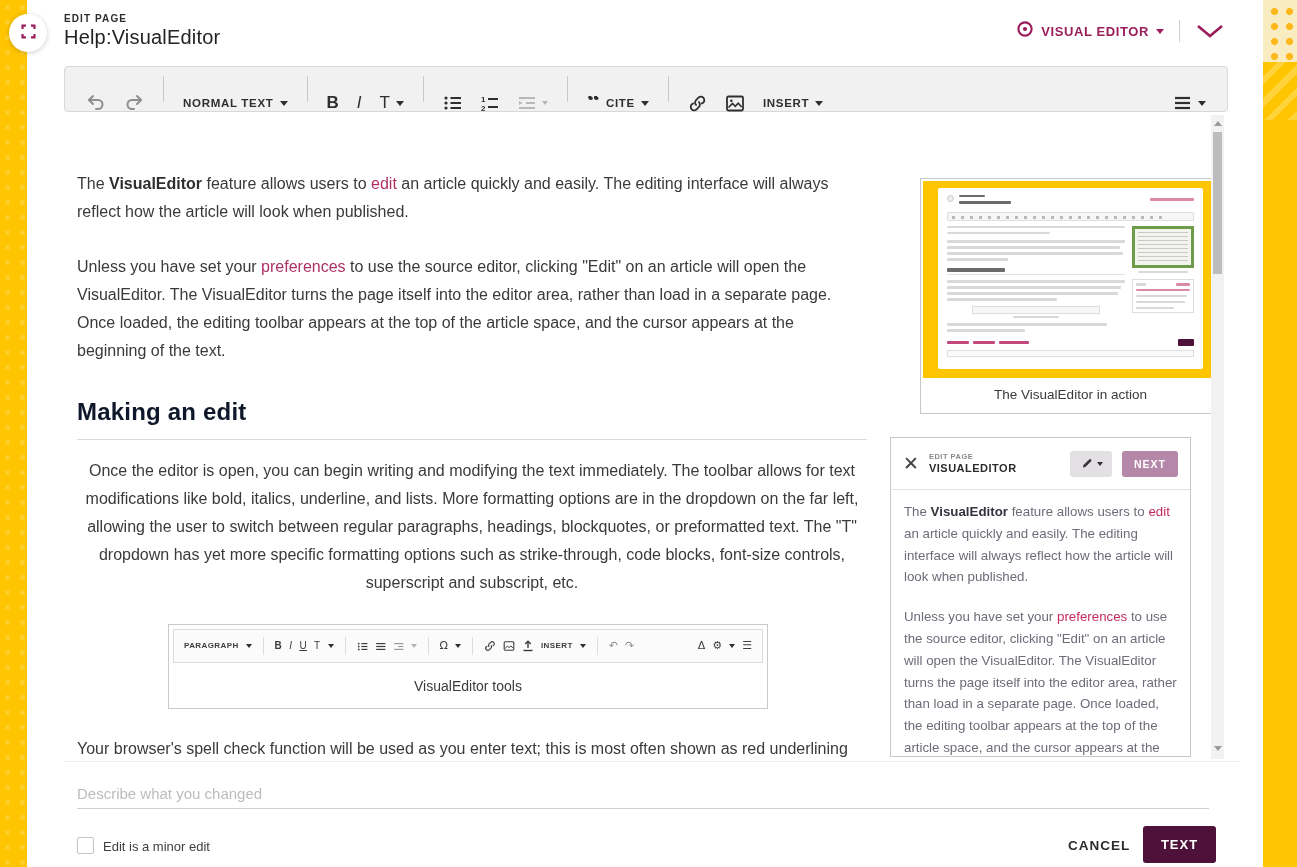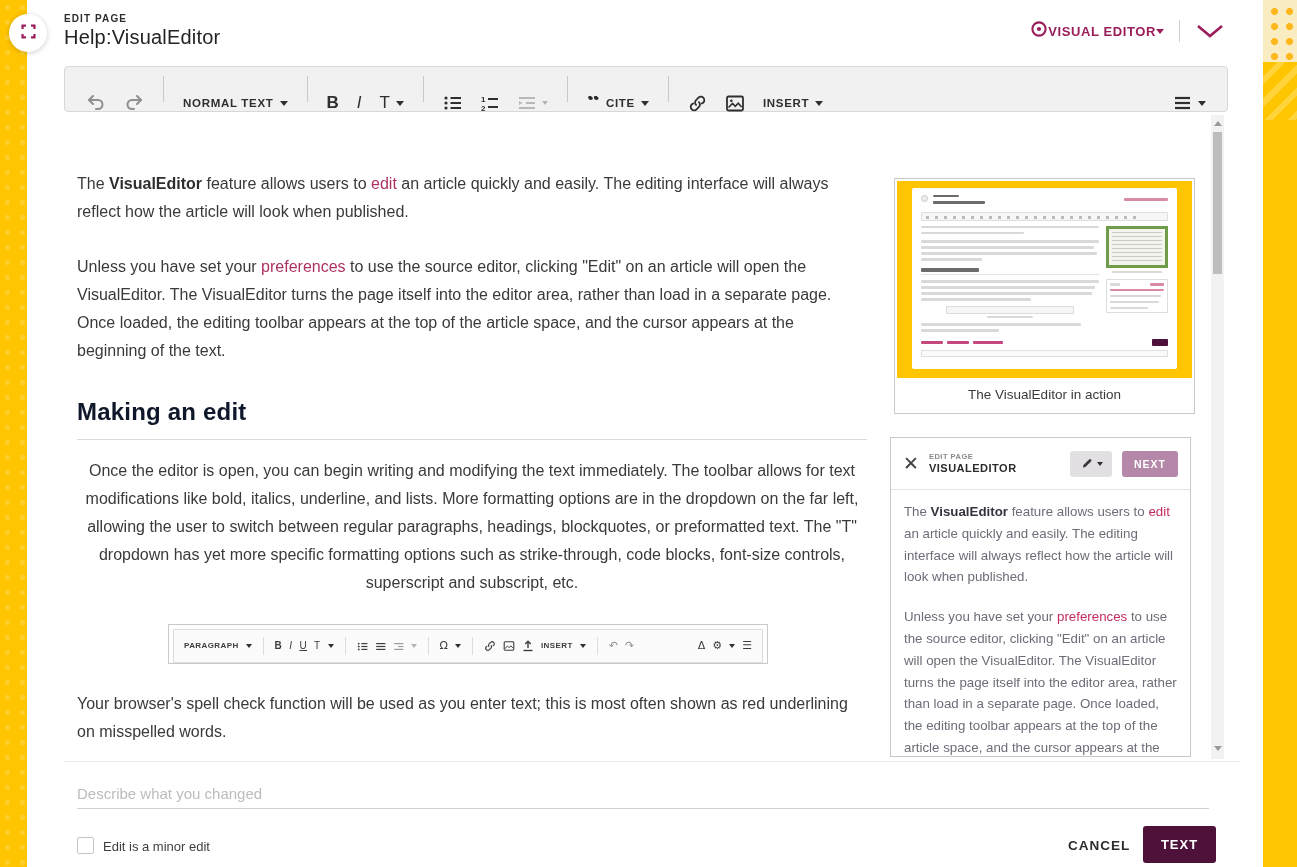--- a/index.html
+++ b/index.html
@@ -28,21 +28,21 @@
   .fs-btn {
     position:absolute; left:9px; top:14px; width:38px; height:38px; border-radius:50%;
     background:#fff; box-shadow:0 1px 5px rgba(0,0,0,.2);
     display:flex; align-items:center; justify-content:center; cursor:pointer;
   }
   .kicker { position:absolute; left:64px; top:13px; font-size:10px; font-weight:bold;
     letter-spacing:1.1px; color:#2e2e2e; }
   .page-title { position:absolute; left:64px; top:26px; font-size:20px; font-weight:normal;
     color:#232323; letter-spacing:.2px; }
   .mode-area { position:absolute; top:19px; right:72px; display:flex; align-items:center; height:24px; }
-  .mode-btn { display:flex; align-items:center; cursor:pointer; }
+  .mode-btn { display:flex; align-items:center; gap:7px; cursor:pointer; }
   .mode-label { font-size:13px; font-weight:bold; letter-spacing:.6px; color:#9a1d5a; }
   .mode-sep { width:1px; height:22px; background:#cfcfcf; margin:0 15px; }
   .collapse-btn { cursor:pointer; display:flex; align-items:center; }
   .tri { width:0; height:0; border-left:4px solid transparent; border-right:4px solid transparent;
     border-top:5px solid #2f2f2f; display:inline-block; }
   .tri.maroon { border-top-color:#9a1d5a; }
   .tri.gray { border-top-color:#b5b5b5; }
   .tri.sm { border-left-width:3px; border-right-width:3px; border-top-width:4px; }
   
   .toolbar {
@@ -81,21 +81,21 @@
     display:flex; align-items:center; padding:0 10px; gap:7px;
     color:#3c3c3c; white-space:nowrap;
   }
   .mini-tb .lbl { font-size:8px; font-weight:bold; letter-spacing:.4px; }
   .mini-tb .g { font-size:11px; font-family:"DejaVu Sans", sans-serif; }
   .mini-tb .sep { width:1px; height:18px; background:#ddd; margin:0 4px; }
   .mini-tb svg { display:block; }
   .mini-tb .sp { flex:1; }
   .ve-figure figcaption { text-align:center; font-size:14px; color:#3b3b3b; padding:9px 0 8px; }
   
-  .thumb1 { position:absolute; left:830px; top:66px; width:301px; background:#fff;
+  .thumb1 { position:absolute; left:856px; top:66px; width:301px; background:#fff;
     border:1px solid #c8c8c8; padding:2px; cursor:pointer; }
   .thumb1 .img { height:197px; background:#ffc500; position:relative; }
   .thumb1 figcaption { text-align:center; font-size:13.5px; color:#3a3a3a; padding:9px 0; }
   .mini-page { position:absolute; left:15px; right:15px; top:7px; bottom:9px;
     background:#fff; border-radius:2px; padding:7px 9px; overflow:hidden; }
   .ml { height:2.5px; background:#d9d9d9; margin-bottom:3.5px; border-radius:1px; }
   .ml.pink { background:#d98aa6; }
   .ml.dark { background:#6b6b6b; }
   .mp-head { display:flex; align-items:flex-start; gap:5px; margin-bottom:4px; }
   .mp-circ { width:7px; height:7px; border-radius:50%; background:#eee; border:1px solid #c9c9c9; }
@@ -364,20 +364,21 @@
           <span class="tri sm"></span>
         <span class="sep"></span>
         <span class="g" style="color:#8f8f8f">↶</span>
         <span class="g" style="color:#8f8f8f">↷</span>
         <span class="sp"></span>
         <span class="g">Δ</span>
         <span class="g">⚙</span>
           <span class="tri sm"></span>
         <span class="g">☰</span>
       </div>
+      <figcaption>VisualEditor tools</figcaption>
     </figure>
 
     <p><span>Your browser's spell check function will be used as you enter text; this is most often shown as red underlining on misspelled words.</span></p>
   </div>
 
   <figure class="thumb1">
     <div class="img">
       <div class="mini-page">
         <div class="mp-head">
           <div class="mp-circ"></div>

